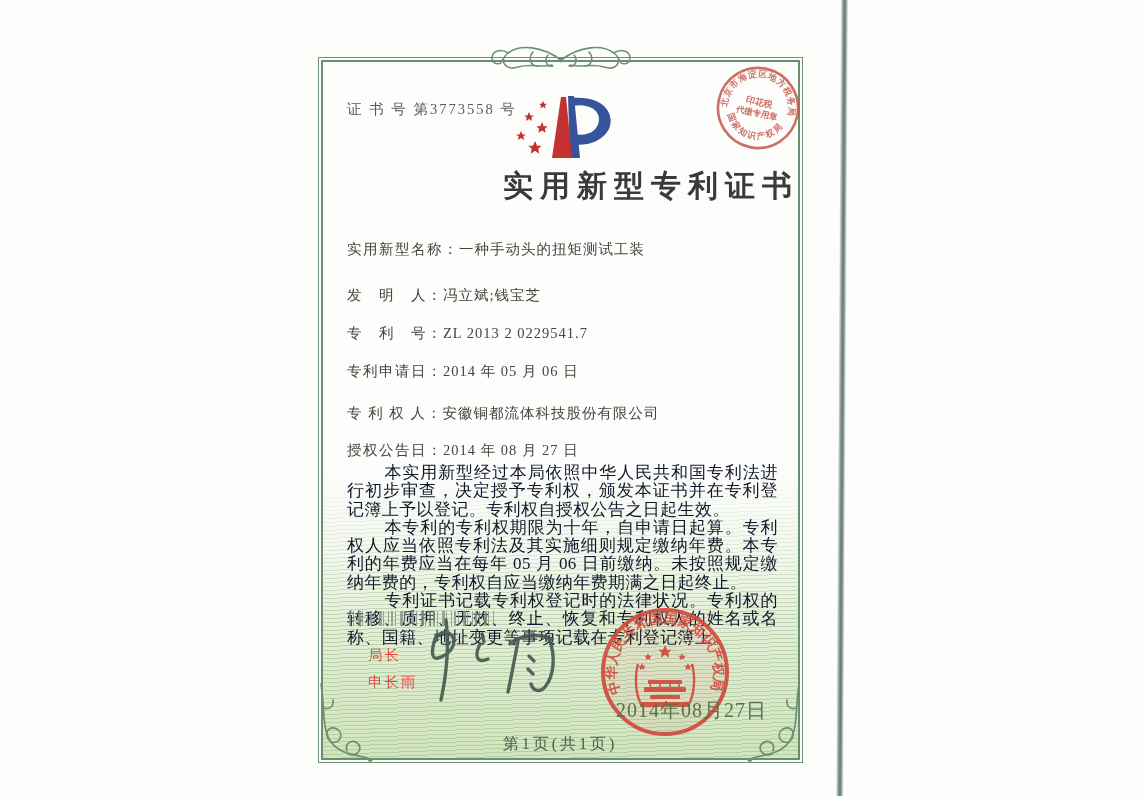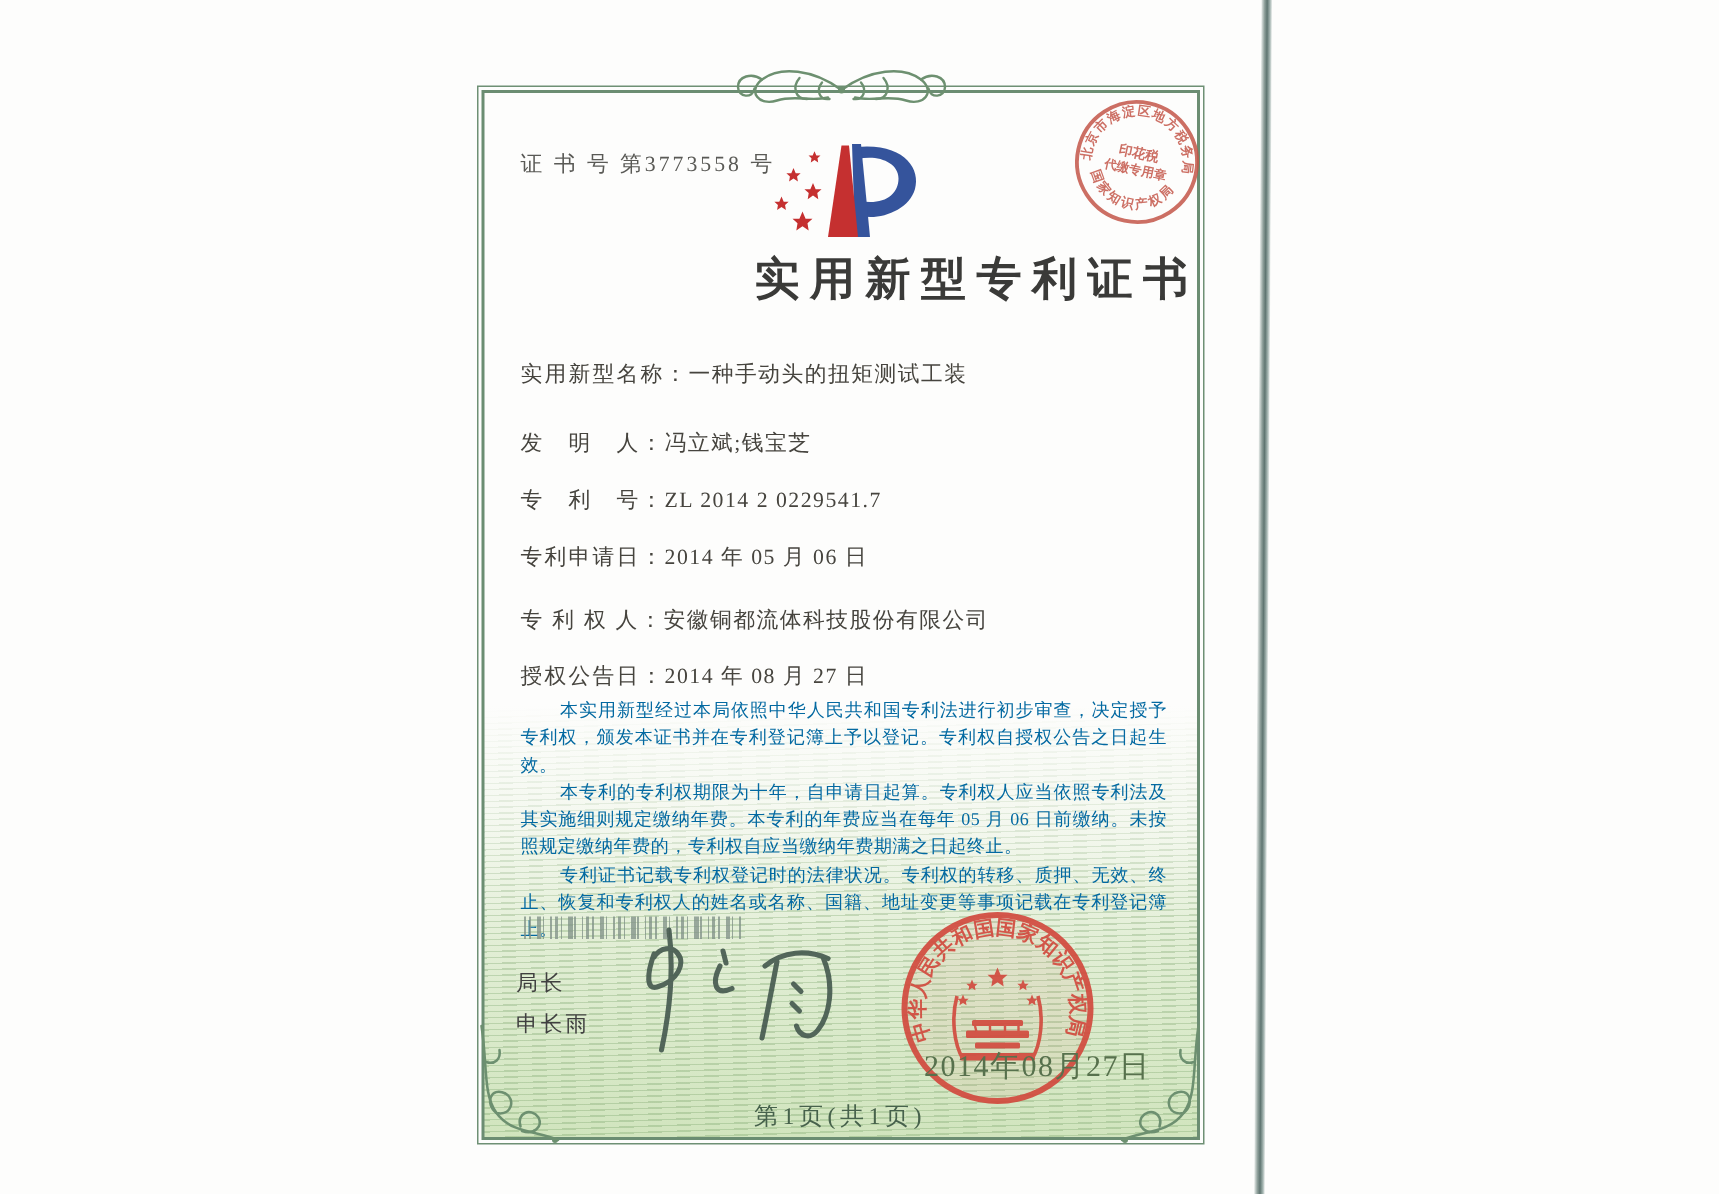--- a/index.html
+++ b/index.html
@@ -43,32 +43,32 @@
     position:absolute;left:321px;top:166px;width:478px;text-align:right;
     font-size:30px;letter-spacing:7px;color:#3a3a38;font-weight:600;
   }
   .field{
     position:absolute;left:347px;font-size:14.5px;color:#46443e;
     letter-spacing:1px;white-space:nowrap;
   }
   .field .flabel{letter-spacing:1.5px;}
   .paras{
     position:absolute;left:347px;top:464px;width:431px;
-    font-size:12px;line-height:18.3px;color:#0369a1;
+    font-size:17px;line-height:18.3px;color:#0f172a;
     text-align:justify;letter-spacing:0.4px;
   }
   .paras p{margin:0;text-indent:2.2em;}
   .barcode{
     position:absolute;left:349px;top:611px;width:146px;height:15px;opacity:0.75;
     background:repeating-linear-gradient(90deg,
       #7e8f86 0 2px,transparent 2px 4px,#7e8f86 4px 5px,transparent 5px 9px,
       #7e8f86 9px 12px,transparent 12px 13px,#7e8f86 13px 14px,transparent 14px 18px,
       #7e8f86 18px 19px,transparent 19px 21px);
   }
-  .sig-label{position:absolute;left:344px;font-size:14.5px;letter-spacing:2px;color:#404040;font-family:Liberation Serif, serif;}
+  .sig-label{position:absolute;left:368px;font-size:14.5px;letter-spacing:2px;color:#ef4444;font-family:Liberation Serif, serif;}
   .signature{position:absolute;left:418px;top:612px;}
   .big-seal{position:absolute;left:598px;top:604px;opacity:0.92;}
   .seal-date{
     position:absolute;left:616px;top:697px;font-size:20px;
     color:#57714d;letter-spacing:1px;z-index:5;
   }
   .footer{
     position:absolute;left:321px;top:734px;width:478px;text-align:center;
     font-size:16px;letter-spacing:3px;color:#47624c;
   }
@@ -146,21 +146,21 @@
 
   <div class="title">实用新型专利证书</div>
 
   <div class="field" style="top:240px;">
     <span class="flabel">实用新型名称：</span><span class="fvalue">一种手动头的扭矩测试工装</span>
   </div>
   <div class="field" style="top:286px;">
     <span class="flabel">发　明　人：</span><span class="fvalue">冯立斌;钱宝芝</span>
   </div>
   <div class="field" style="top:324px;">
-    <span class="flabel">专　利　号：</span><span class="fvalue">ZL 2014 2 0229541.7</span>
+    <span class="flabel">专　利　号：</span><span class="fvalue">ZL 2013 2 0229541.7</span>
   </div>
   <div class="field" style="top:362px;">
     <span class="flabel">专利申请日：</span><span class="fvalue">2014 年 05 月 06 日</span>
   </div>
   <div class="field" style="top:404px;text-align:right;">
     <span class="flabel">专 利 权 人：</span><span class="fvalue">安徽铜都流体科技股份有限公司</span>
   </div>
   <div class="field" style="top:441px;">
     <span class="flabel">授权公告日：</span><span class="fvalue">2014 年 08 月 27 日</span>
   </div>

